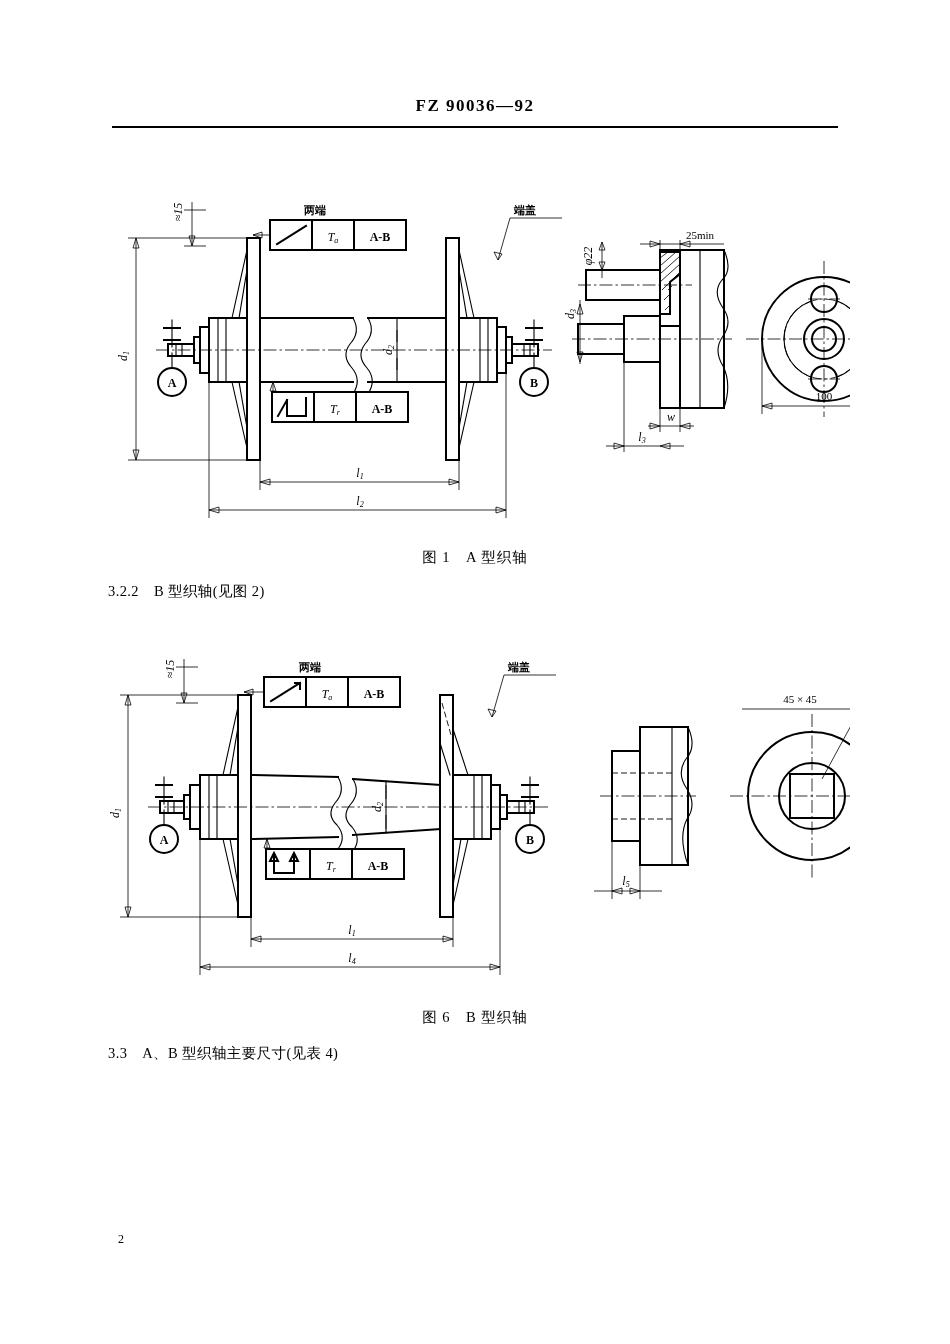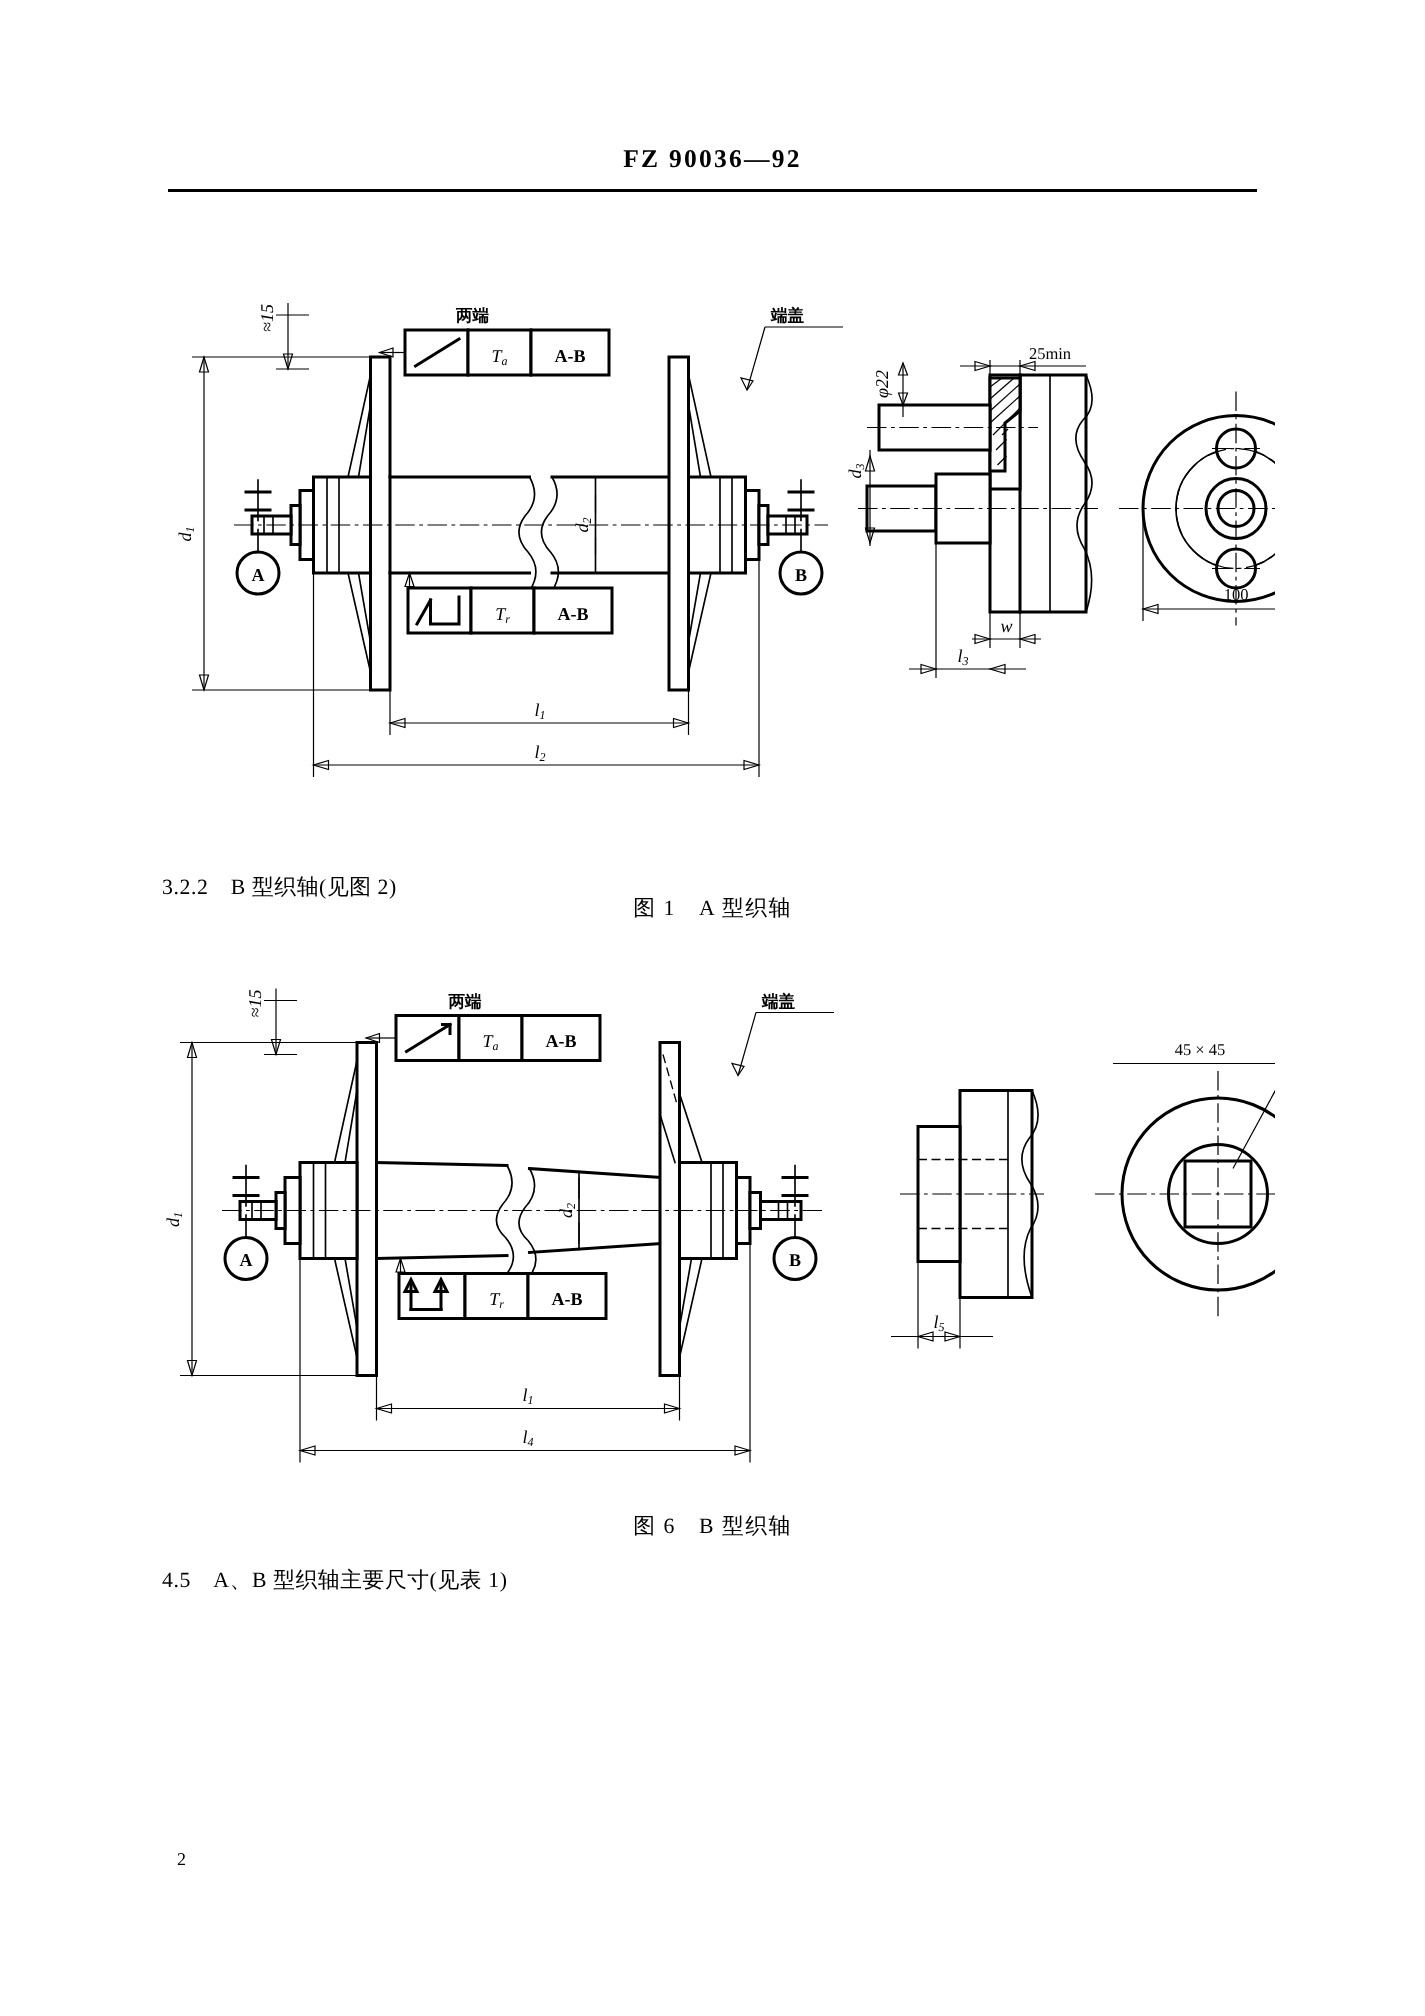--- a/index.html
+++ b/index.html
@@ -326,21 +326,21 @@
         <path class="ln-thin" d="M190,111 L190,186"></path>
         <path class="ln-thin" d="M314,111 L314,186"></path>
         <path class="ln-dim" d="M190,178 L314,178"></path>
         <path class="ln-dim" d="M190,178 L200,175 L200,181 Z" fill="#000"></path>
         <path class="ln-dim" d="M314,178 L304,175 L304,181 Z" fill="#000"></path>
         <text class="txt" x="252" y="172" text-anchor="middle">100</text>
       </g>
     </svg>
   </div>
 
-  <div class="fig-caption" style="top:548px;margin-top:48px;">图 1　A 型织轴</div>
+  <div class="fig-caption" style="top:548px;">图 1　A 型织轴</div>
 
   <div class="body-text" style="left:108px; top:582px;">3.2.2　B 型织轴(见图 2)</div>
 
   <div class="figure" style="left:110px; top:625px;">
     <svg width="740" height="360" viewBox="0 0 740 360">
 
       <g>
 
         <path class="ln-thick fillw" d="M128,70 L141,70 L141,292 L128,292 Z"></path>
         <path class="ln" d="M128,82 L113,150 L113,162"></path>
@@ -490,17 +490,17 @@
 
         <text class="txt" x="224" y="18" text-anchor="middle">45 × 45</text>
         <path class="ln-thin" d="M166,24 L284,24"></path>
         <path class="ln-thin" d="M284,24 L246,94"></path>
       </g>
     </svg>
   </div>
 
   <div class="fig-caption" style="top:1008px;">图 6　B 型织轴</div>
 
-  <div class="body-text" style="left:108px; top:1044px;">4.5　A、B 型织轴主要尺寸(见表 1)</div>
+  <div class="body-text" style="left:108px; top:1044px;">3.3　A、B 型织轴主要尺寸(见表 4)</div>
 
   <div class="page-number">2</div>
 
 </div>
 
 </body></html>

